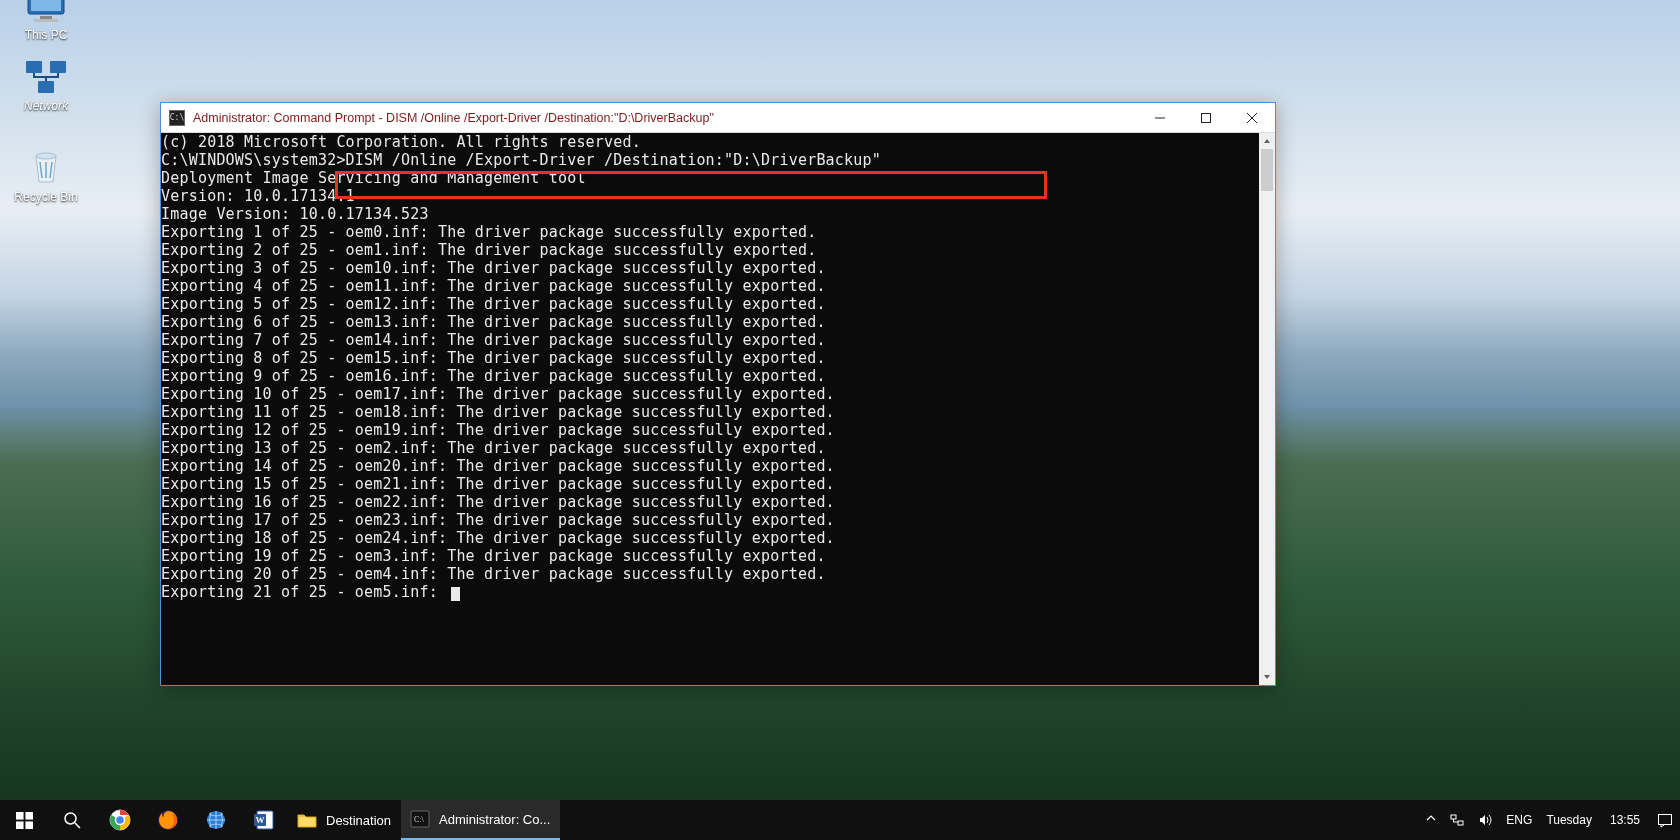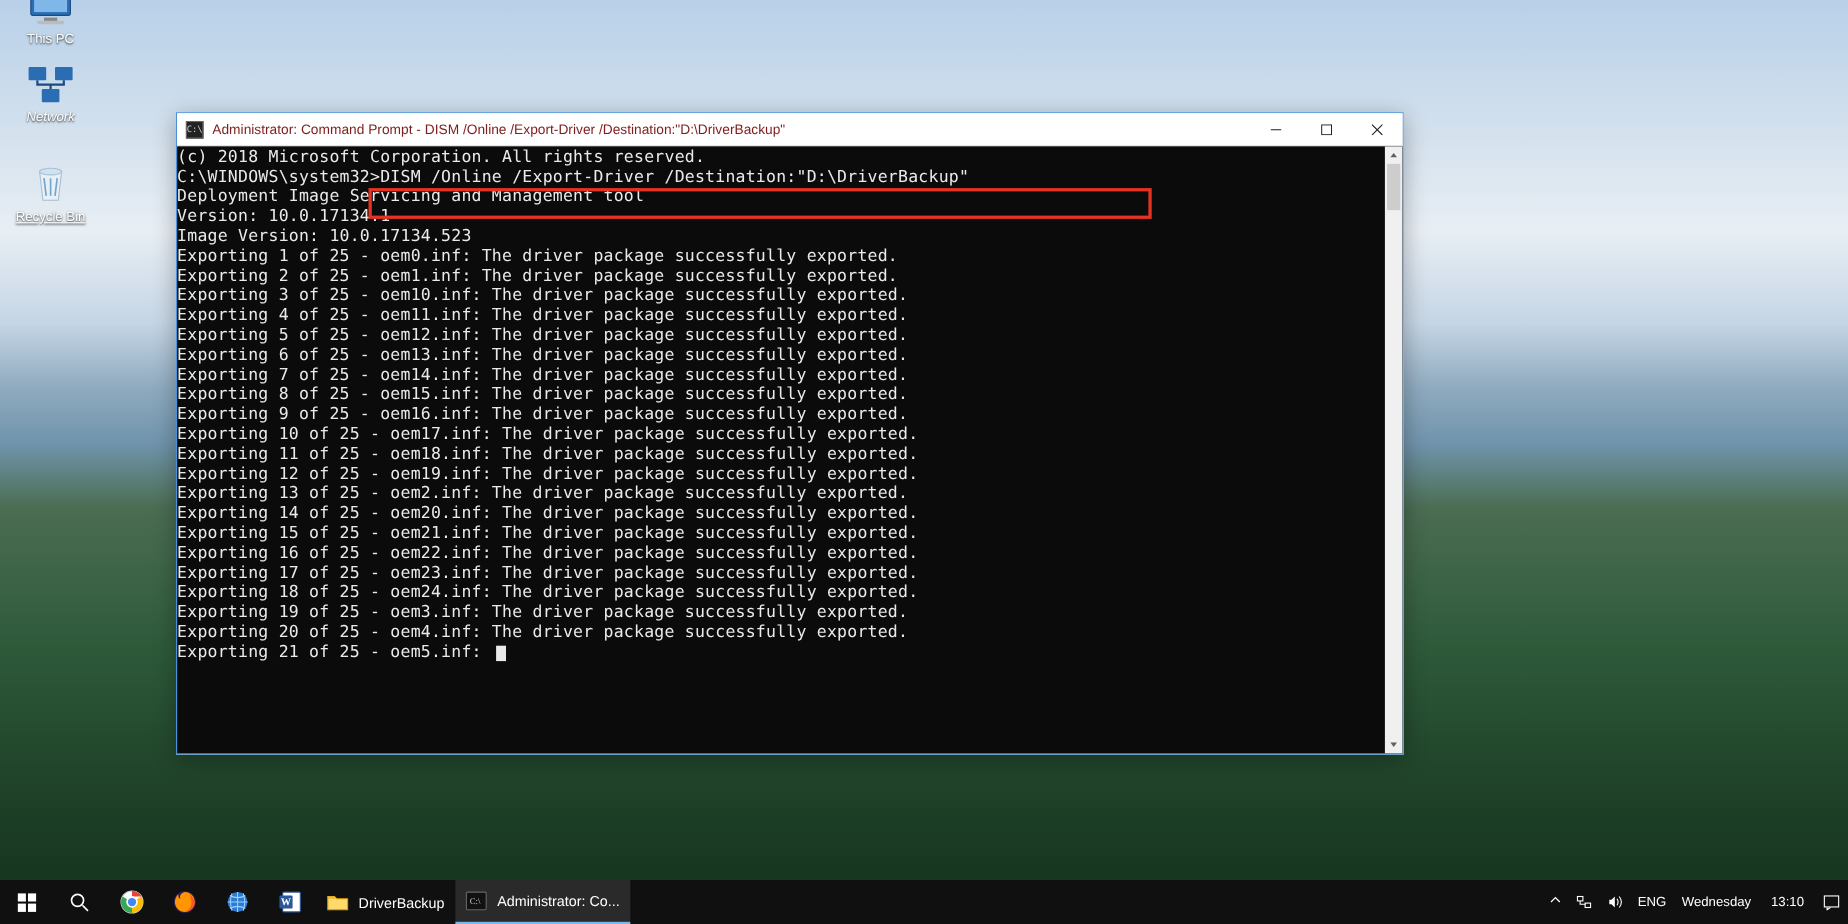--- a/index.html
+++ b/index.html
@@ -63,21 +63,21 @@
     <svg viewBox="0 0 48 40">
         <rect x="4" y="4" width="16" height="12" rx="1" fill="#2a6db3"></rect>
         <rect x="28" y="4" width="16" height="12" rx="1" fill="#2a6db3"></rect>
         <rect x="16" y="24" width="16" height="12" rx="1" fill="#2a6db3"></rect>
         <path d="M12 16 v4 h24 v-4 M24 20 v4" stroke="#1b4b80" stroke-width="2" fill="none"></path>
       </svg>
   </div>
   <div>Network</div>
 </div>
 
-<div class="desktop-icon" style="left:6px; top:148px;text-decoration:underline;">
+<div class="desktop-icon" style="left:6px; top:148px;">
   <div class="glyph">
     <svg viewBox="0 0 48 40">
         <path d="M14 8 h20 l-3 26 h-14 z" fill="#e8f0f6" stroke="#a9bfd0"></path>
         <path d="M18 14 l2 16 M24 14 v16 M30 14 l-2 16" stroke="#6fa5cf" stroke-width="1.5" fill="none"></path>
         <ellipse cx="24" cy="8" rx="10" ry="3" fill="#cfe2f0" stroke="#a9bfd0"></ellipse>
       </svg>
   </div>
   <div>Recycle Bin</div>
 </div>
 
@@ -178,21 +178,21 @@
         </svg>
       </span>
   </div>
   <div class="app">
     <span class="aicon">
         <svg width="22" height="22" viewBox="0 0 22 22">
           <path d="M2 6 h6 l2 2 h10 v10 h-18 z" fill="#ffd96a" stroke="#d9a400"></path>
           <path d="M2 6 h6 l2 2 h-8 z" fill="#e8b94a"></path>
         </svg>
       </span>
-    <span>DriverBackup</span>
+    <span>Destination</span>
   </div>
   <div class="app active">
     <span class="aicon">
         <svg width="22" height="22" viewBox="0 0 22 22">
           <rect x="2" y="3" width="18" height="16" rx="1" fill="#111" stroke="#666"></rect>
           <text x="5" y="14" font-size="8" fill="#ccc" font-family="Consolas">C:\</text>
         </svg>
       </span>
     <span>Administrator: Co...</span>
   </div>
@@ -210,24 +210,24 @@
           <path d="M3.5 6 v3 h5" stroke="#fff" fill="none"></path>
         </svg>
       </span>
     <span class="ico">
         <svg width="14" height="14" viewBox="0 0 14 14">
           <path d="M2 5 h2 l3 -3 v10 l-3 -3 h-2 z" fill="#fff"></path>
           <path d="M9 4 q2 3 0 6 M11 2 q4 5 0 10" stroke="#fff" fill="none" stroke-width="1"></path>
         </svg>
       </span>
     <span>ENG</span>
-    <span>Wednesday</span>
+    <span>Tuesday</span>
   </div>
   <div class="clock">
-    <div>13:10</div>
+    <div>13:55</div>
   </div>
   <div class="tbtn" style="width:30px">
     <svg width="16" height="16" viewBox="0 0 16 16">
         <rect x="1.5" y="2.5" width="13" height="10" fill="none" stroke="#fff"></rect>
         <path d="M4 13 l0 2 l3 -2" stroke="#fff" fill="none"></path>
       </svg>
   </div>
 </div>
 
 </body></html>

